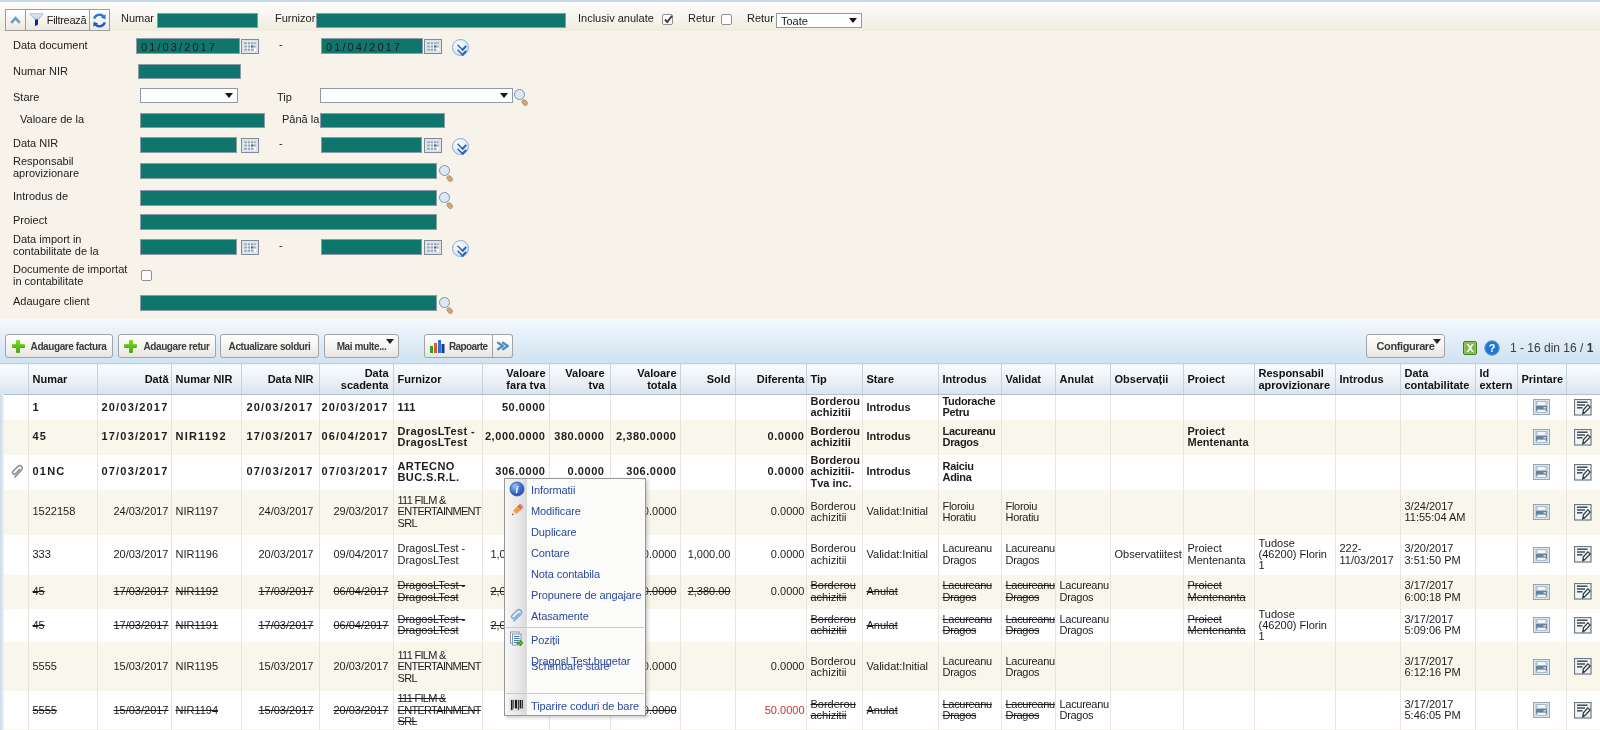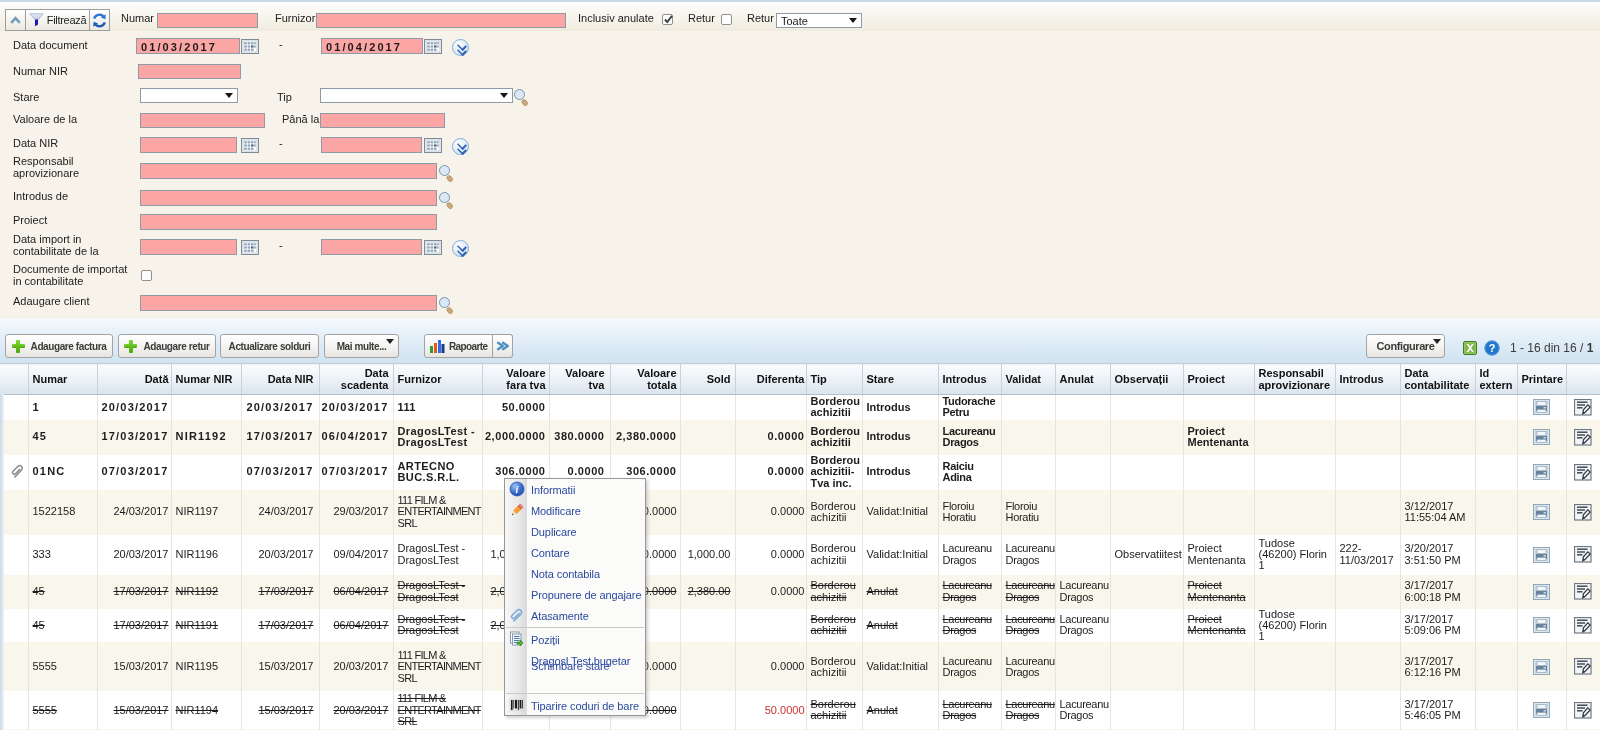--- a/index.html
+++ b/index.html
@@ -5,21 +5,21 @@
 * { margin:0; padding:0; box-sizing:border-box; }
 html,body { width:1600px; height:730px; overflow:hidden; }
 body { font-family:"Liberation Sans", sans-serif; font-size:11px; color:#1c1c1c; background:#fff; position:relative; }
 #page { position:absolute; left:0; top:0; width:1288px; height:730px; }
 .abs { position:absolute; }
 
 
 #filter { position:absolute; left:0; top:0; width:1600px; height:319px; background:#f7f3ea; border-top:2px solid #c8d9e8; }
 #frow1 { position:absolute; left:0; top:0; width:1600px; height:29px; background:linear-gradient(180deg,#fdfdfc 0%,#f6f3ea 60%,#efebde 100%); }
 .flabel { position:absolute; color:#1c1c1c; font-size:11px; white-space:nowrap; }
-.finput { position:absolute; background:#fca5a5; border:1px solid #8e9aa6;font-weight:bold; }
+.finput { position:absolute; background:#0f766e; border:1px solid #8e9aa6; }
 .fselect { position:absolute; background:#fff; border:1px solid #8e9aa6; }
 .fselect .arr { position:absolute; right:4px; top:50%; margin-top:-3px; width:0; height:0; border-left:4.5px solid transparent; border-right:4.5px solid transparent; border-top:5.5px solid #151515; }
 .cb { position:absolute; width:11px; height:11px; background:#fdfdfd; border:1px solid #909090; border-radius:2px; }
 .dash { position:absolute; color:#1c1c1c; }
 
 
 #btngrp { position:absolute; left:5px; top:7px; height:22px; background:linear-gradient(180deg,#ffffff,#ece9e0); border:1px solid #9d9d9d; display:flex; }
 #btngrp .seg { height:100%; display:flex; align-items:center; justify-content:center; }
 #btngrp .sep { width:1px; background:#9d9d9d; height:100%; }
 
@@ -174,21 +174,21 @@
   <div class="flabel" style="left:13px; top:89px;">Stare</div>
   <div class="fselect" style="left:140px; top:86px; width:98px; height:15px;">
         <span class="arr"></span>
       </div>
   <div class="flabel" style="left:277px; top:89px;">Tip</div>
   <div class="fselect" style="left:320px; top:86px; width:193px; height:15px;">
         <span class="arr"></span>
       </div>
   <div class="mag" style="left:514px; top:87px;"></div>
 
-  <div class="flabel" style="left:13px; top:111px;">Valoare de la</div>
+  <div class="flabel" style="left:20px; top:111px;">Valoare de la</div>
   <div class="finput" style="left:140px; top:111px; width:125px; height:15px;"></div>
   <div class="flabel" style="left:282px; top:111px;">Până la</div>
   <div class="finput" style="left:320px; top:111px; width:125px; height:15px;"></div>
 
   <div class="flabel" style="left:13px; top:135px;">Data NIR</div>
   <div class="finput" style="left:140px; top:135px; width:97px; height:16px;"></div>
   <svg class="cal" style="left:241px; top:136px;" width="18" height="15" viewBox="0 0 18 15">
         <rect x="0.5" y="0.5" width="17" height="14" fill="#f4f7fa" stroke="#808a94"></rect>
         <rect x="2" y="2" width="14" height="11" fill="#fff" stroke="#aebbc8" stroke-width="0.7"></rect>
         <g fill="#8fa5ba">
@@ -528,21 +528,21 @@
             <td class="r1">0.0000</td>
             <td>Borderou achizitii</td>
             <td>Validat:Initial</td>
             <td>Floroiu Horatiu</td>
             <td>Floroiu Horatiu</td>
             <td></td>
             <td></td>
             <td></td>
             <td></td>
             <td></td>
-            <td>3/12/2017 11:55:04 AM</td>
+            <td>3/24/2017 11:55:04 AM</td>
             <td></td>
             <td style="text-align:center; padding:0;"><svg width="17" height="16" viewBox="0 0 17 16" style="vertical-align:middle;">
                 <rect x="0.5" y="0.5" width="16" height="15" fill="#c5d3e0" stroke="#93a7b8"></rect>
                 <rect x="1.5" y="1.5" width="14" height="13" fill="none" stroke="#dde8f0"></rect>
                 <rect x="4" y="2.5" width="9" height="4" fill="#f2f6fa" stroke="#8aa0b2" stroke-width="0.6"></rect>
                 <rect x="3" y="7" width="11" height="5" fill="#67829b"></rect>
                 <rect x="4" y="10.5" width="9" height="3" fill="#f0f4f8" stroke="#8aa0b2" stroke-width="0.6"></rect>
                 <rect x="10.5" y="8.2" width="2.5" height="1.2" fill="#e4edf4"></rect>
               </svg></td>
             <td style="text-align:center; padding:0;"><svg width="18" height="17" viewBox="0 0 18 17" style="vertical-align:middle;">

